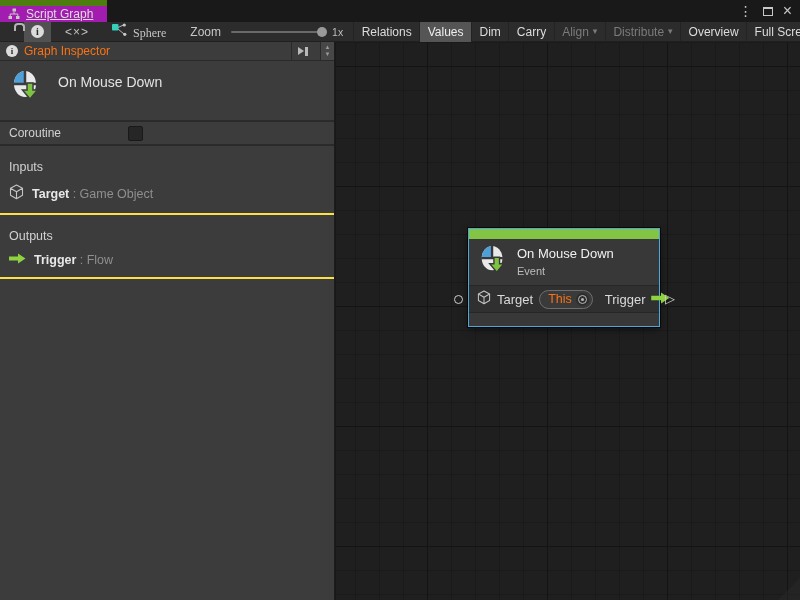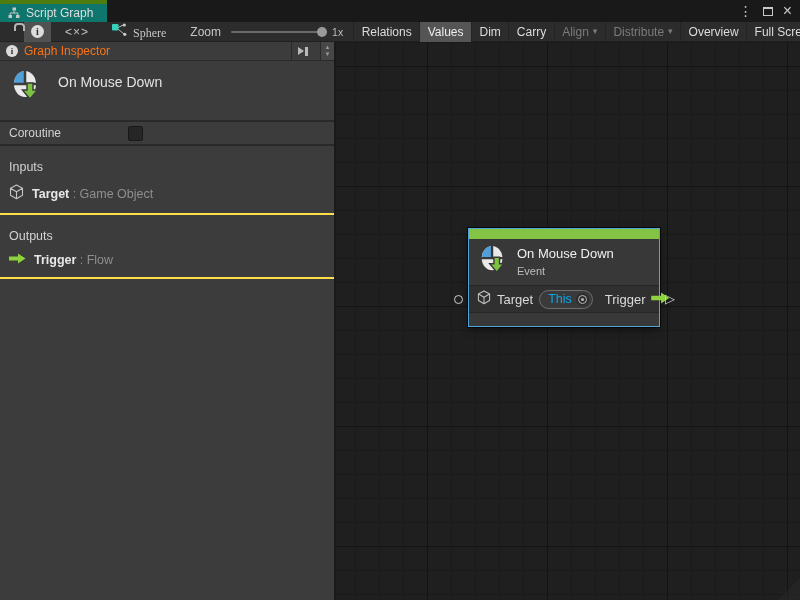--- a/index.html
+++ b/index.html
@@ -6,21 +6,21 @@
   html,body { width:800px; height:600px; overflow:hidden; }
   body {
     font-family:"Liberation Sans","DejaVu Sans",sans-serif;
     background:#191919; color:#d2d2d2; font-size:12px;
     -webkit-font-smoothing:antialiased;
   }
   .window { position:relative; width:800px; height:600px; background:#191919; }
 
   
   .tabbar { position:absolute; left:0; top:0; right:0; height:22px; background:#191919; display:flex; align-items:stretch; }
-  .tab { display:flex; align-items:center; gap:6px; padding:0 14px 0 8px; background:#0f766e; border-top:4px solid #4d7c0f; color:#dedede; font-size:12px; }
+  .tab { display:flex; align-items:center; gap:6px; padding:0 14px 0 8px; background:#a21caf; border-top:6px solid #4d7c0f; color:#dedede; font-size:12px;text-decoration:underline; }
   .tab-icon svg { display:block; }
   .win-controls { margin-left:auto; display:flex; align-items:center; gap:10px; padding-right:8px; color:#c8c8c8; }
   .win-controls .glyph { font-size:14px; line-height:1; cursor:default; }
   .maxbox { width:10px; height:9px; border:1px solid #c8c8c8; border-top:2px solid #c8c8c8; }
 
   
   .toolbar { position:absolute; left:0; top:22px; right:0; height:20px; background:#2c2c2c; border-bottom:1px solid #202020; display:flex; align-items:center; font-size:12px; color:#c6c6c6; }
   .tb-btn { height:20px; display:flex; align-items:center; justify-content:center; padding:0 7px; }
   .tb-btn.activebg { background:#515151; }
   .lock { position:relative; width:10px; height:8px; background:#b4b4b4; border-radius:1px; margin-left:12px; }
@@ -77,21 +77,21 @@
   
   .node { position:absolute; left:133px; top:187px; width:190px; background:#383838;
     box-shadow:0 0 0 1px #4ea6d9, 0 0 0 2px rgba(0,0,0,.65), 0 3px 8px rgba(0,0,0,.5); }
   .node-colorbar { height:10px; background:#84c444; }
   .node-header { display:flex; align-items:center; gap:9px; padding:5px 9px 6px 9px; }
   .node-title { font-size:13px; color:#f0f0f0; }
   .node-subtitle { font-size:11px; color:#bdbdbd; margin-top:4px; }
   .node-ports { position:relative; display:flex; align-items:center; background:#303030; border-top:1px solid #262626; border-bottom:1px solid #262626; height:28px; padding:0 8px; gap:6px; }
   .port-label { color:#dadada; font-size:13px; }
   .this-pill { display:flex; align-items:center; border:1px solid #6e6e6e; border-radius:10px; background:#3a3a3a; height:19px; padding:0 3px 0 8px; gap:4px; }
-  .this-pill .txt { color:#0ea5e9; font-size:12.5px; }
+  .this-pill .txt { color:#f97316; font-size:12.5px; }
   .target-dot { width:13px; height:13px; border-radius:50%; background:#2d2d2d; display:flex; align-items:center; justify-content:center; }
   .target-dot .ring { width:9px; height:9px; border:1px solid #b9b9b9; border-radius:50%; display:flex; align-items:center; justify-content:center; }
   .target-dot .pt { width:3px; height:3px; border-radius:50%; background:#b9b9b9; }
   .spacer { flex:1; }
   .node-footer { height:13px; background:#383838; }
   .port-circle { position:absolute; left:-15px; top:9px; width:9px; height:9px; border:1px solid #cfcfcf; border-radius:50%; background:#1f1f1f; }
   .port-tri { position:absolute; right:-16px; top:5px; color:#cfcfcf; font-size:13px; line-height:1.3; }
 </style>
 </head>
 <body>

